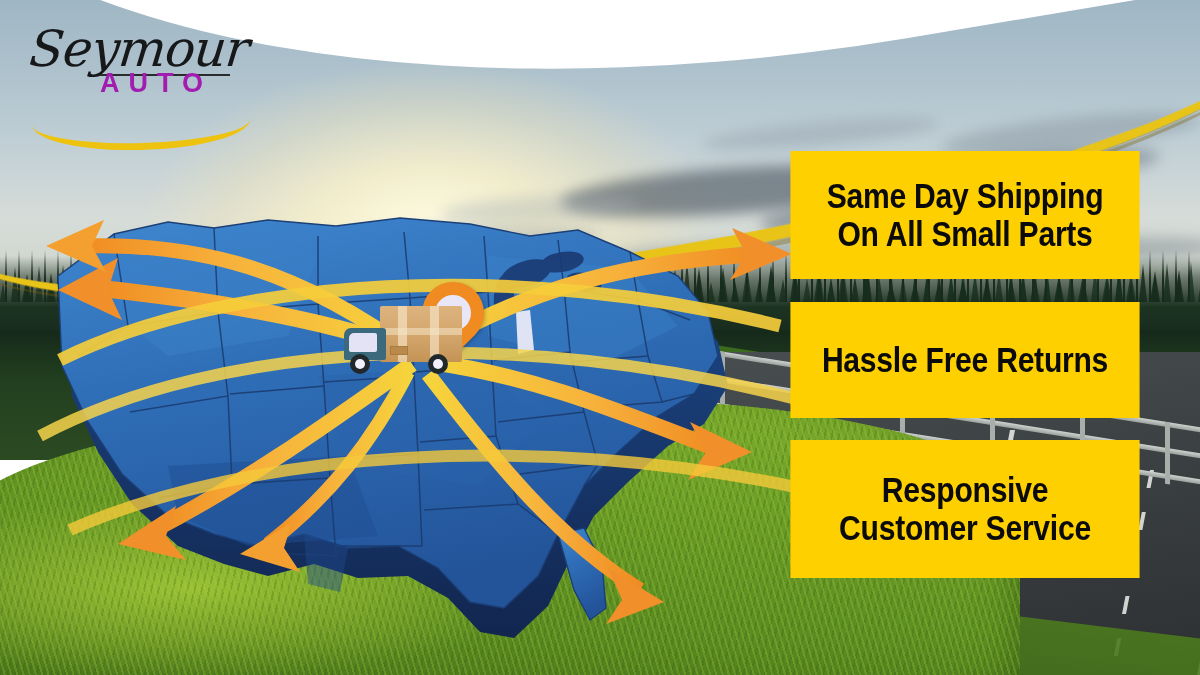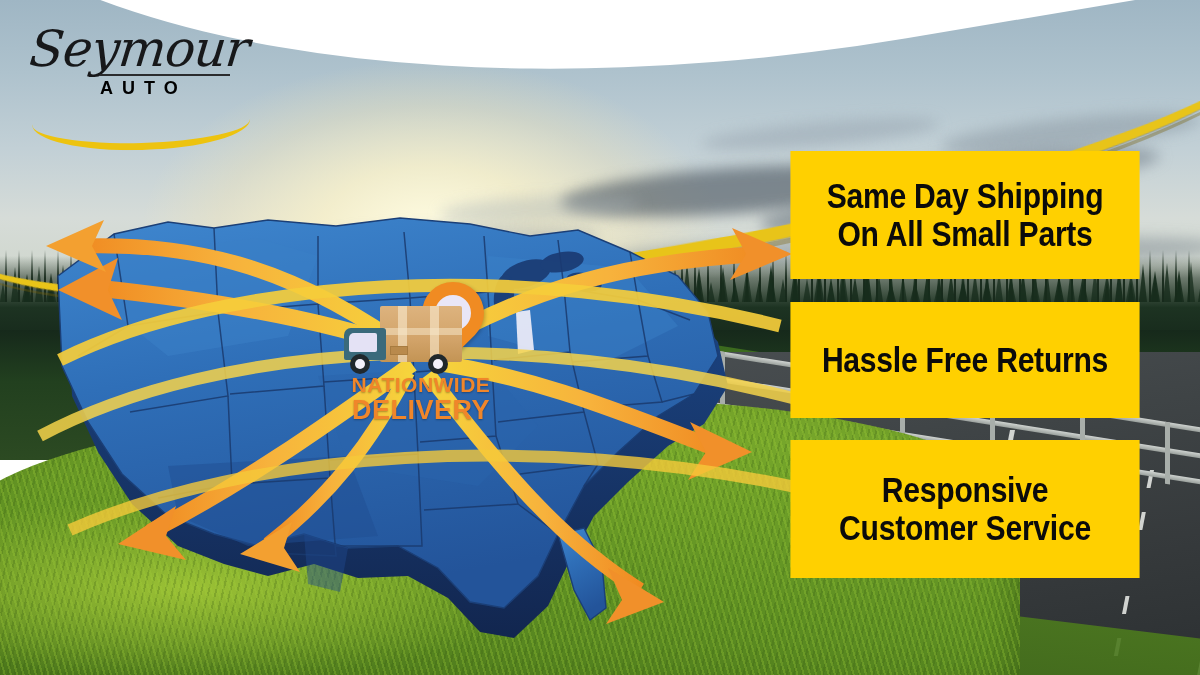--- a/index.html
+++ b/index.html
@@ -191,23 +191,23 @@
   
   .logo{position:absolute;left:22px;top:16px;width:230px;height:112px;}
   .logo-script{
     position:absolute;left:8px;top:4px;
     font-family:"DejaVu Serif", serif;
     font-style:italic;font-weight:400;font-size:50px;color:#17181a;
     letter-spacing:-1px;
     transform:skewX(-6deg);
   }
   .logo-auto{
-    position:absolute;left:78px;top:62px;
+    position:absolute;left:78px;top:52px;
     font-family:"Liberation Sans", sans-serif;
-    font-weight:700;font-size:18px;color:#000000;letter-spacing:9px;
+    font-weight:700;font-size:27px;color:#a21caf;letter-spacing:9px;
   }
   .logo-swoosh{
     position:absolute;left:10px;top:78px;width:218px;height:56px;
     border-bottom:7px solid #edc30f;border-radius:50%;
     transform:rotate(-1.5deg);
   }
   .logo-underline{
     position:absolute;left:78px;top:58px;width:130px;height:2px;background:#2a2b2d;
   }
 
@@ -573,24 +573,20 @@
       <div class="box-label"></div>
       <div class="truck-cab"></div>
       <div class="truck-window"></div>
       <div class="wheel w1">
           <i></i>
         </div>
       <div class="wheel w2">
           <i></i>
         </div>
     </div>
-    <div class="badge-text">
-      <span class="l1">NATIONWIDE</span>
-      <span class="l2">DELIVERY</span>
-    </div>
   </div>
 
   <div class="logo">
     <div class="logo-script">Seymour</div>
     <div class="logo-underline"></div>
     <div class="logo-auto">AUTO</div>
     <div class="logo-swoosh"></div>
   </div>
 
   <div id="callout-host">

